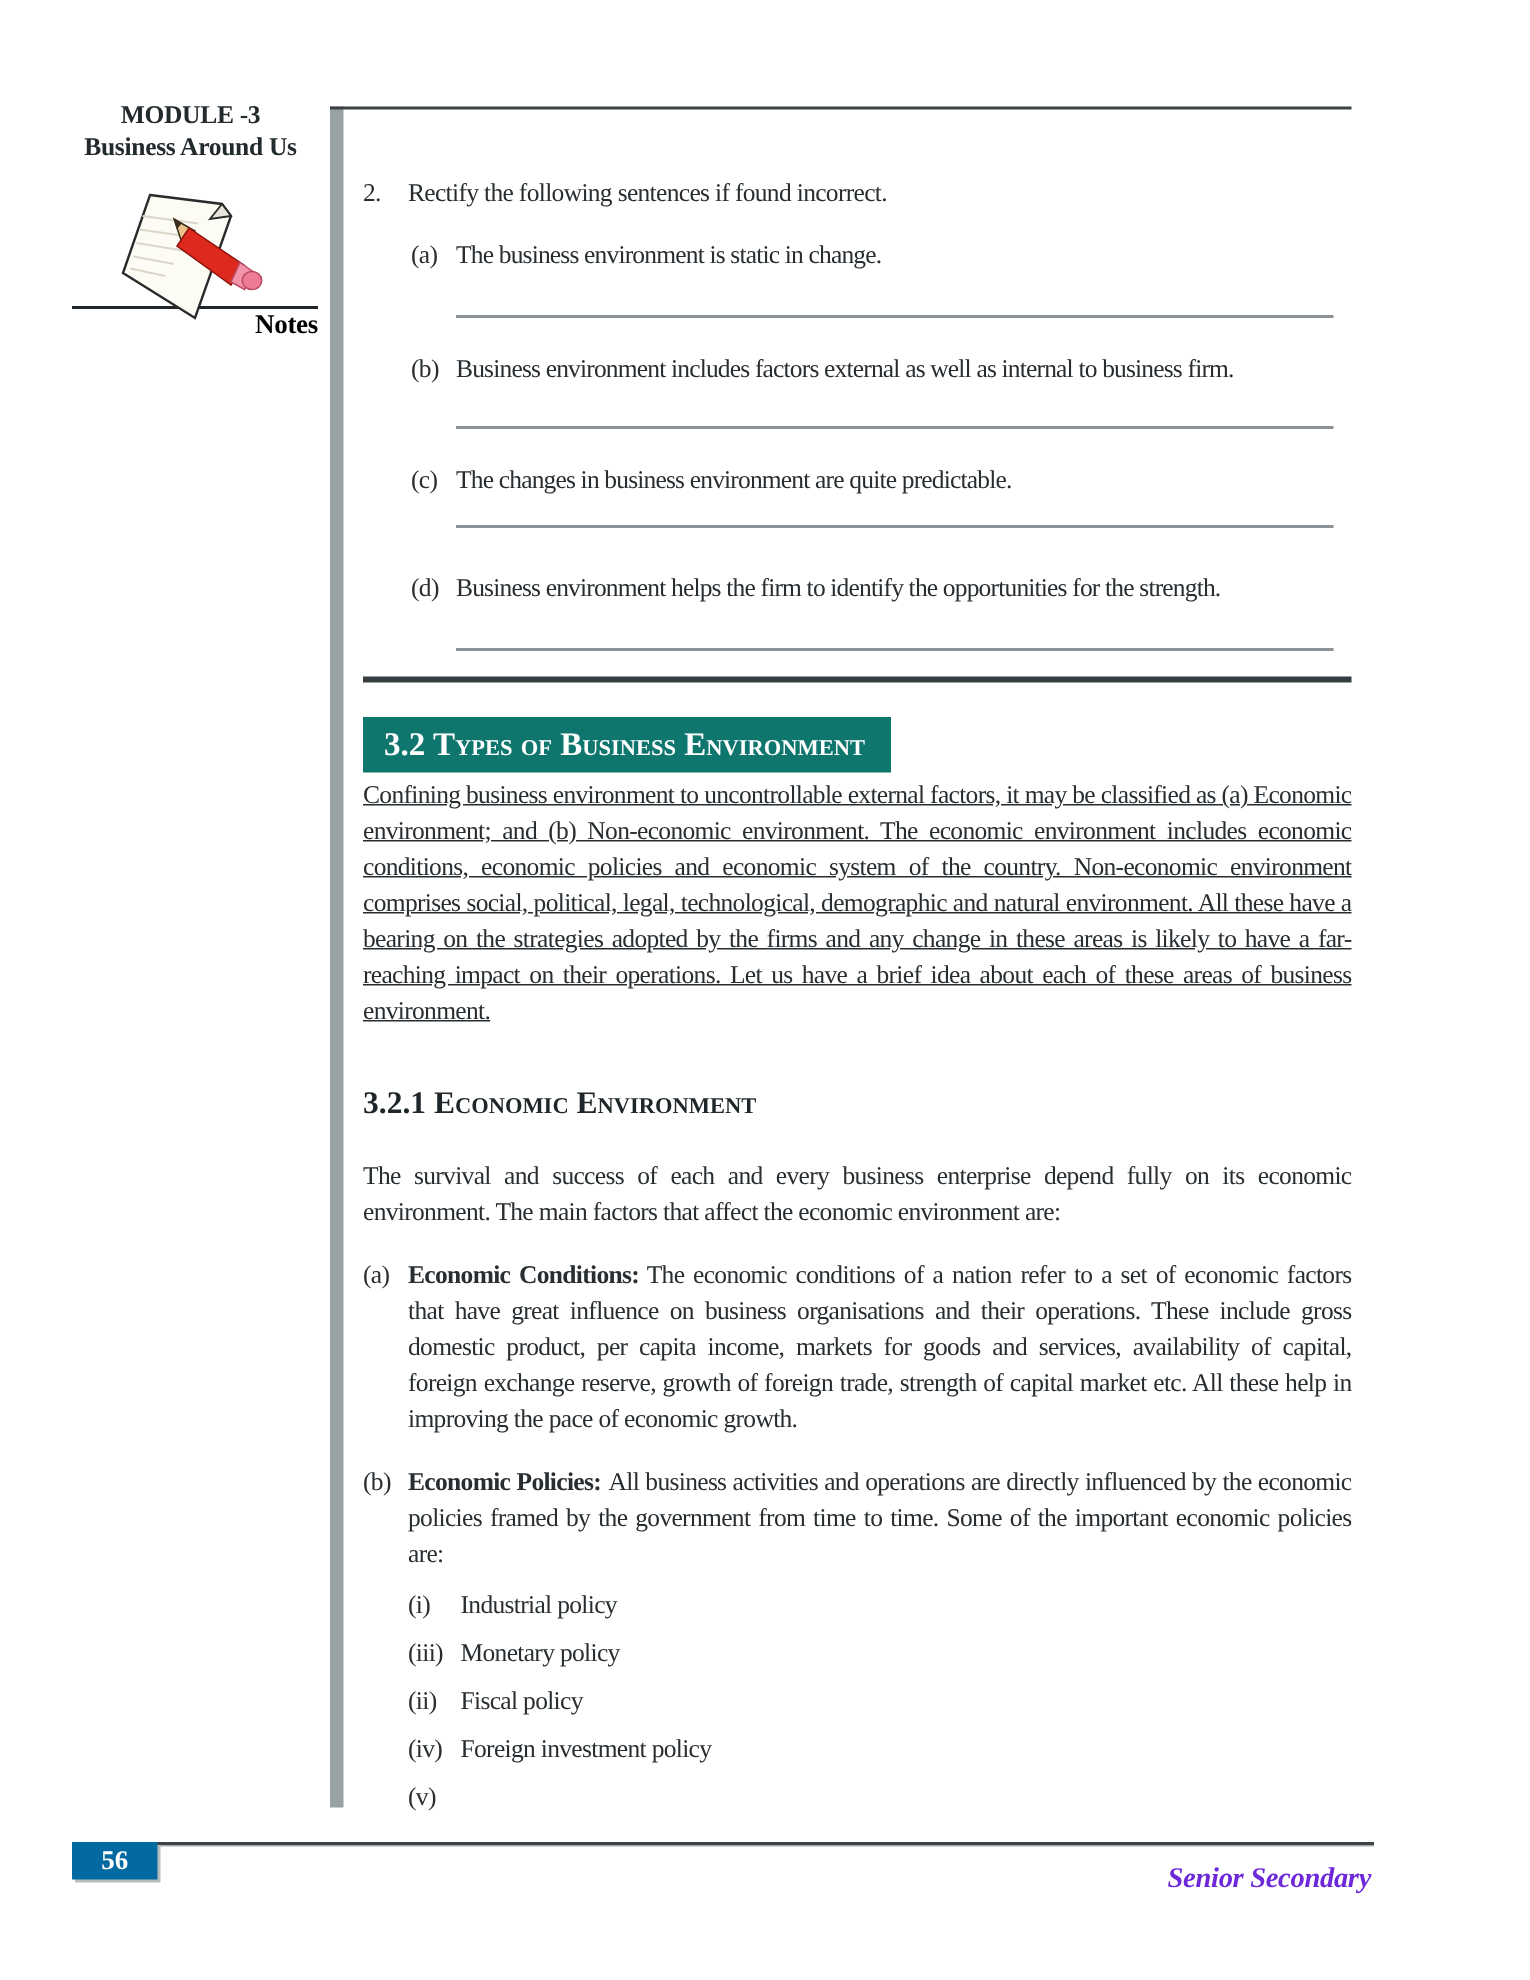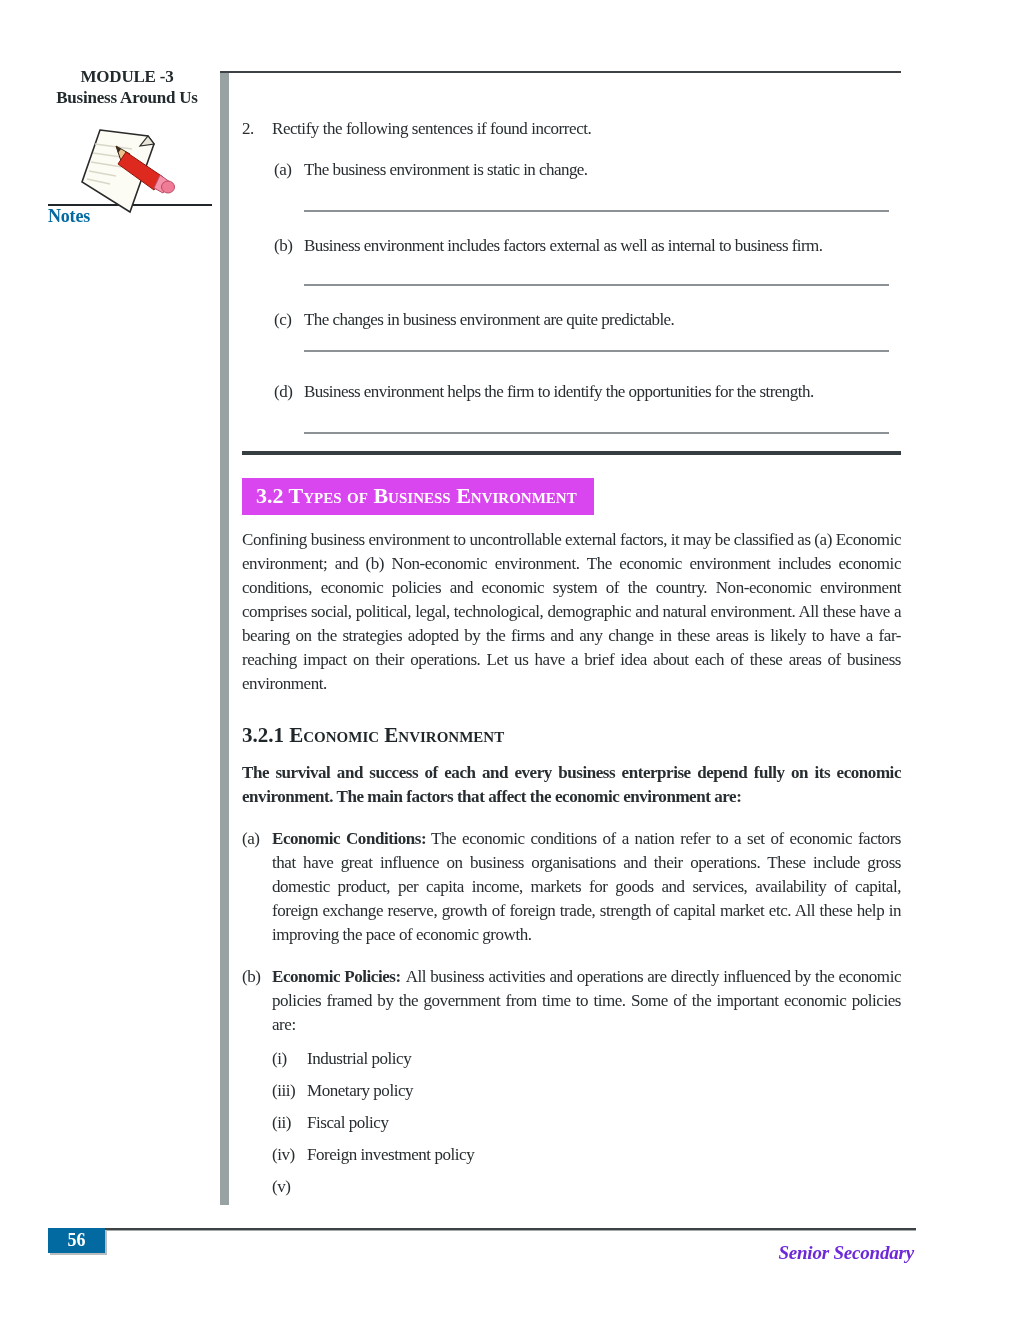--- a/index.html
+++ b/index.html
@@ -14,22 +14,22 @@
   
   .sidebar-header{
     position:absolute;left:38px;top:66px;width:178px;
     text-align:center;font-weight:bold;font-size:17px;line-height:21px;
     color:#222a2d;letter-spacing:-0.2px;
   }
   .notes-figure{position:absolute;left:48px;top:122px;width:164px;height:104px;}
   .notes-figure svg{position:absolute;left:22px;top:0;}
   .notes-rule{position:absolute;left:0;top:82px;width:164px;height:2px;background:#20262a;}
   .notes-label{
-    position:absolute;left:0;top:84px;width:164px;text-align:left;
-    font-weight:bold;font-size:18px;color:#0369a1;letter-spacing:-0.2px;
+    position:absolute;left:0;top:84px;width:164px;text-align:right;
+    font-weight:bold;font-size:18px;color:#000000;letter-spacing:-0.2px;
   }
   
   .vbar{position:absolute;left:220px;top:71px;width:9px;height:1134px;background:#99a2a2;}
   .topline{position:absolute;left:220px;top:71px;width:681px;height:2px;background:#3c4245;}
   
   .content{
     position:absolute;left:242px;top:73px;width:659px;
     font-size:17px;line-height:24px;letter-spacing:-0.45px;
   }
   .exercise-prompt{display:flex;margin-top:44px;}
@@ -40,31 +40,31 @@
   .answer-line{height:2px;background:#8b9194;margin:28px 12px 0 62px;}
   .answer-line.gap-b{margin-top:26px;}
   .answer-line.gap-c{margin-top:18px;}
   .ex-item.sp-b{margin-top:22px;}
   .ex-item.sp-c{margin-top:22px;}
   .ex-item.sp-d{margin-top:28px;}
   .answer-line.gap-d{margin-top:28px;}
   .thick-rule{height:4px;background:#373e41;margin-top:17px;}
   .section-heading{
     display:inline-block;margin-top:23px;
-    background:#d946ef;color:#ffffff;
+    background:#0f766e;color:#ffffff;
     font-variant:small-caps;font-weight:bold;
     font-size:22px;line-height:26px;letter-spacing:0;
     padding:5px 17px 6px 14px;
   }
-  .intro{ text-align:justify;margin-top:13px; }
+  .intro{ text-align:justify;margin-top:3px;text-decoration:underline; }
   .sub-heading{
-    margin-top:26px;font-variant:small-caps;font-weight:bold;
+    margin-top:36px;font-variant:small-caps;font-weight:bold;
     font-size:21px;line-height:26px;color:#1f2629;letter-spacing:0;
   }
-  .sub-intro{text-align:justify;margin-top:13px;font-weight:bold;}
+  .sub-intro{text-align:justify;margin-top:24px;}
   .cond-item{display:flex;margin-top:18px;}
   .cond-item .item-label{flex:0 0 30px;}
   .cond-item .item-body{flex:1;text-align:justify;}
   .term{font-weight:bold;margin-right:5px;}
   .policies{margin-left:30px;margin-top:10px;}
   .policy-row{display:flex;margin-top:8px;line-height:24px;}
   .policy-row .p-label{flex:0 0 35px;}
   
   .footer-line-dark{position:absolute;left:104px;top:1228px;width:812px;height:2px;background:#3c4245;}
   .footer-line-light{position:absolute;left:104px;top:1230px;width:812px;height:1px;background:#a3abab;}

